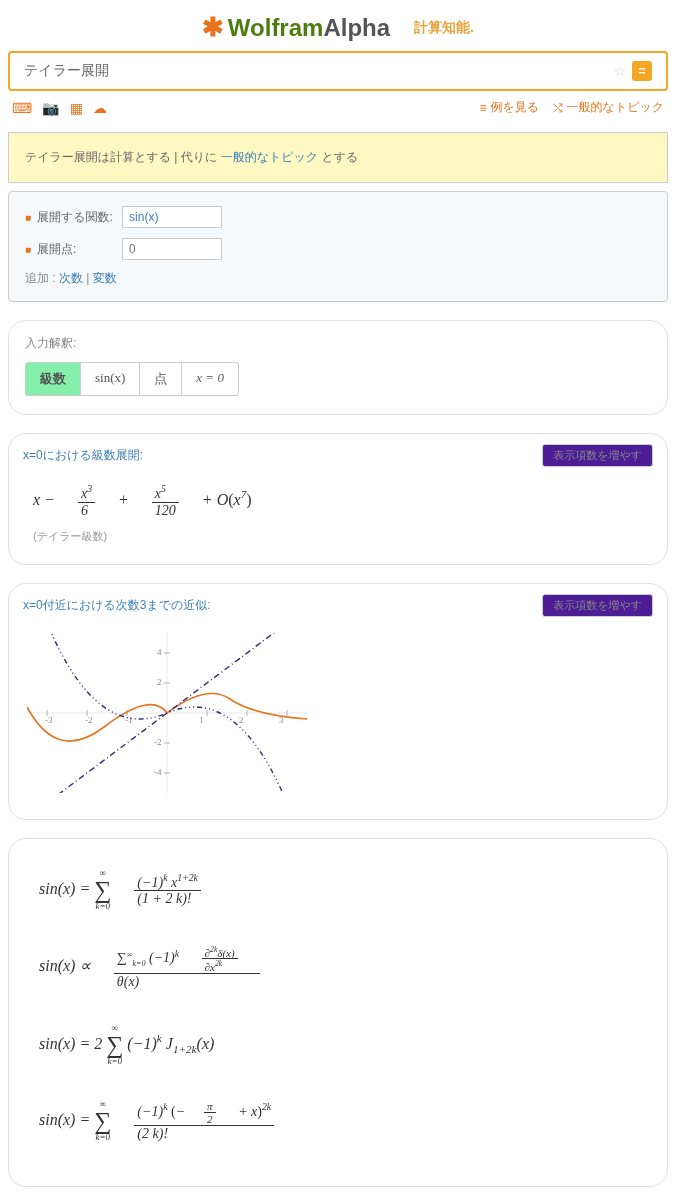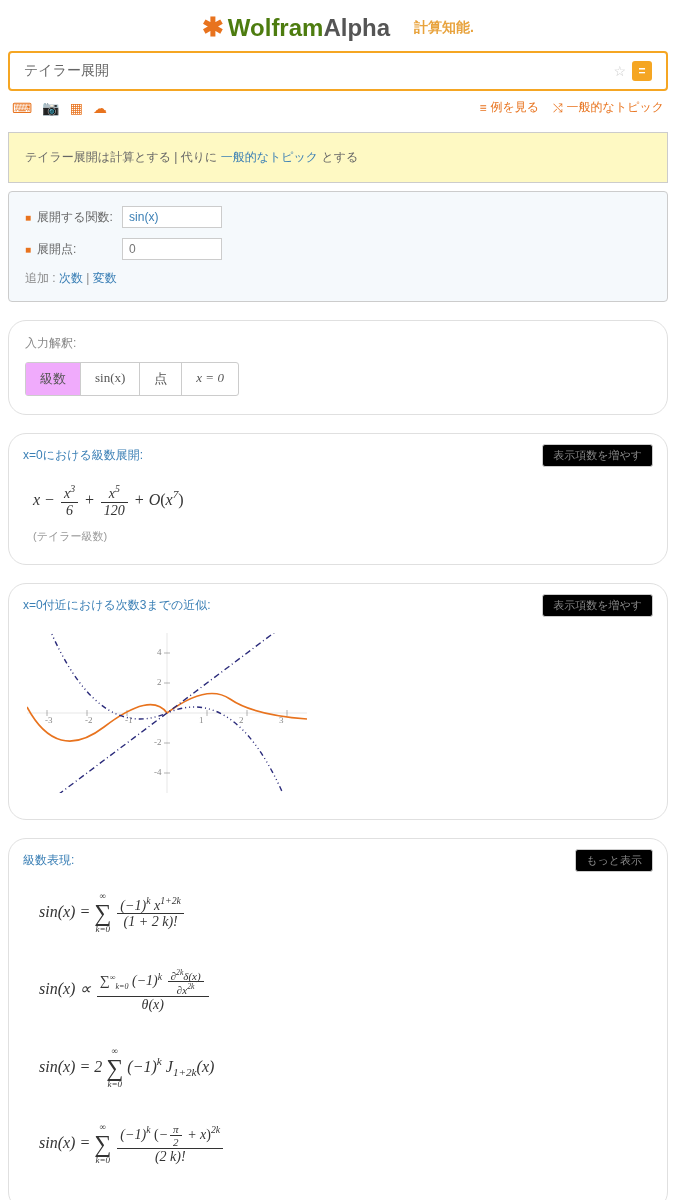--- a/index.html
+++ b/index.html
@@ -27,27 +27,27 @@
 .param-row .bullet { color: #e8731e; margin-right: 6px; font-size: 10px; }
 .param-label { color: #666; width: 85px; }
 .param-input { border: 1px solid #ccc; padding: 3px 6px; font-size: 12px; color: #3a7fb5; width: 100px; }
 .param-add { font-size: 12px; color: #888; margin-top: 4px; }
 .param-add a { color: #3a7fb5; text-decoration: none; }
 .result-box { margin: 18px 8px 8px; border: 1px solid #e0e0e0; border-radius: 18px; padding: 14px 16px 18px; }
 .result-title { color: #888; font-size: 12px; margin-bottom: 10px; }
 .interp-row { display: flex; border: 1px solid #ccc; border-radius: 3px; width: fit-content; }
 .interp-cell { padding: 7px 14px; border-right: 1px solid #ccc; font-size: 13px; color: #555; }
 .interp-cell:last-child { border-right: none; }
-.interp-cell.active { background: #f0abfc; font-weight: normal; }
+.interp-cell.active { background: #86efac; font-weight: bold; }
 .pod { margin: 18px 8px 8px; border: 1px solid #e0e0e0; border-radius: 18px; padding: 10px 14px 16px; position: relative; }
 .pod-header { display: flex; justify-content: space-between; align-items: center; margin-bottom: 10px; }
 .pod-title { color: #3a7fb5; font-size: 12px; }
-.pod-btn { border: 1px solid #ccc; background: #000000; color: #888; font-size: 11px; padding: 3px 10px; border-radius: 3px; cursor: pointer; }
+.pod-btn { border: 1px solid #ccc; background: #4c1d95; color: #888; font-size: 11px; padding: 3px 10px; border-radius: 3px; cursor: pointer; }
 .math { font-family: 'Times New Roman', serif; font-size: 16px; color: #333; padding: 6px 10px; font-style: italic; }
-.math .frac { display: inline-block; text-align: center; vertical-align: middle; font-size: 14px; margin: 0 2px; }
+.math .frac { display: inline-block; text-align: left; vertical-align: middle; font-size: 14px; margin: 0 19px; }
 .math .frac .num { display: block; border-bottom: 1px solid #333; padding: 0 3px; }
 .math .frac .den { display: block; padding: 0 3px; }
 .math sup { font-size: 0.7em; }
 .math sub { font-size: 0.7em; }
 .caption { font-size: 11px; color: #999; padding: 4px 10px; font-style: normal;}
 .plot-area { padding: 6px 4px; }
 .plot-svg { width: 280px; height: 160px; }
 .formula-row { margin: 14px 6px 22px; }
 .sumblk { display: inline-block; text-align: center; vertical-align: middle; line-height: 1; }
 .sumblk .top { display: block; font-size: 9px; font-style: normal;}
@@ -175,24 +175,20 @@
         <path d="M 0 74 Q 30 130, 77 94 T 140 80 Q 180 50, 203 66 T 280 86" stroke="#e8731e" stroke-width="1.6" fill="none"></path>
 
         <path d="M 0 185 L 280 -25" stroke="#2a2a7a" stroke-width="1.4" fill="none" stroke-dasharray="6 3 1 3"></path>
 
         <path d="M 20 -10 Q 70 110, 140 80 Q 210 50, 260 170" stroke="#2a2a7a" stroke-width="1.4" fill="none" stroke-dasharray="5 3 1 3 1 3 1 3"></path>
       </svg>
     </div>
   </div>
 
   <div class="pod">
-    <div class="pod-header">
-      <span class="pod-title">級数表現:</span>
-      <button class="pod-btn">もっと表示</button>
-    </div>
 
     <div class="math formula-row">
       sin(x) = <span class="sumblk"><span class="top">∞</span><span class="mid">∑</span><span class="bot">k=0</span></span>
       <span class="frac"><span class="num">(−1)<sup>k</sup> x<sup>1+2k</sup></span><span class="den">(1 + 2 k)!</span></span>
     </div>
 
     <div class="math formula-row">
       sin(x) ∝ 
       <span class="frac">
         <span class="num">∑<sup style="font-size:8px">∞</sup><sub style="font-size:8px">k=0</sub> (−1)<sup>k</sup> <span class="frac" style="font-size:11px"><span class="num">∂<sup>2k</sup>δ(x)</span><span class="den">∂x<sup>2k</sup></span></span></span>

